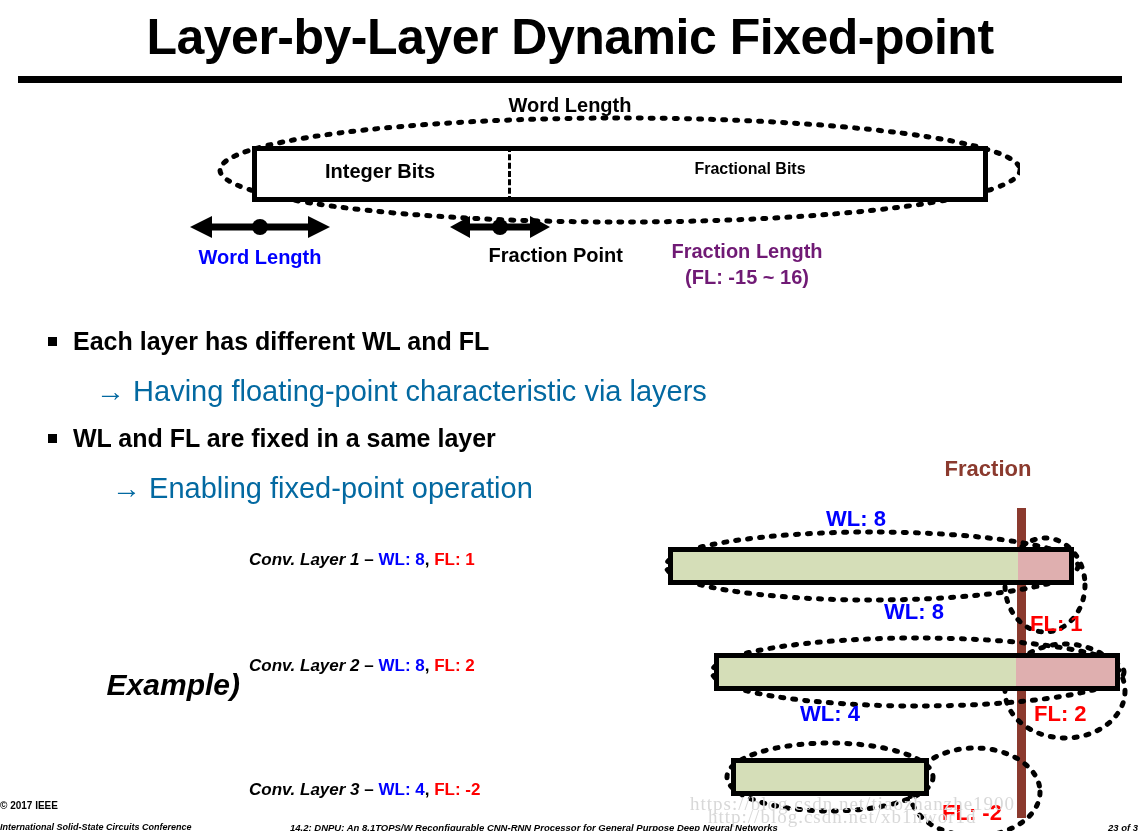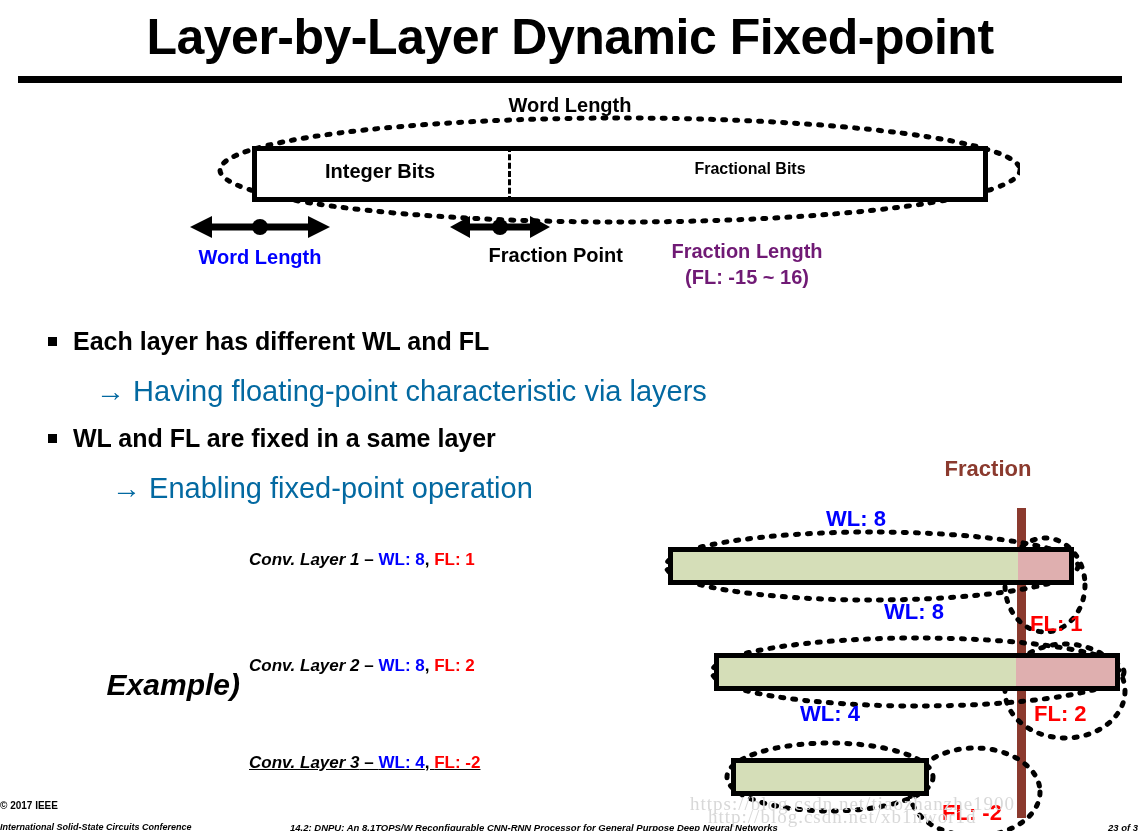--- a/index.html
+++ b/index.html
@@ -71,21 +71,21 @@
   }
   .conv-line{
     font-size:17px;font-weight:bold;white-space:nowrap;color:#000;
   }
   .conv-name{font-style:italic;}
   .wl{color:#0000FF;font-style:normal;}
   .fl{color:#FF0000;font-style:normal;}
   .dash{color:#000;font-style:normal;}
   #conv1{left:249px;top:550px;}
   #conv2{left:249px;top:656px;}
-  #conv3{left:249px;top:753px;text-decoration:underline;}
+  #conv3{left:249px;top:780px;}
 
   
   #fraction-point-title{
     left:914px;top:455px;width:148px;text-align:center;
     font-size:22px;font-weight:bold;color:#8B3A2E;line-height:27px;
   }
   #fp-line{
     left:1017px;top:508px;width:9px;height:310px;background:#8B3A2E;
   }
   .bar{position:absolute;border:5px solid #000;box-sizing:border-box;

